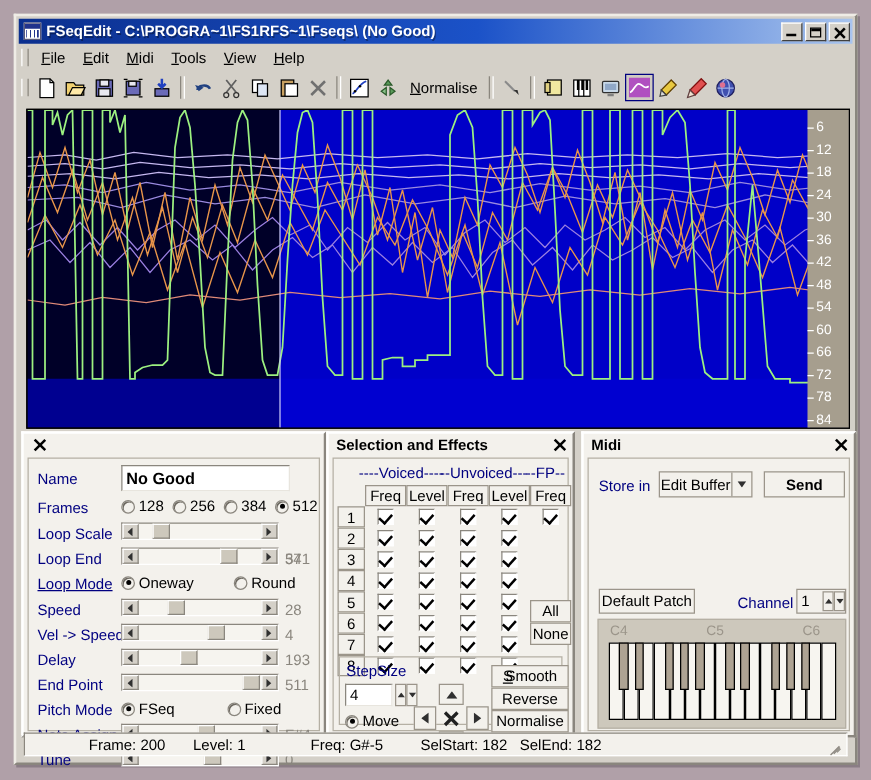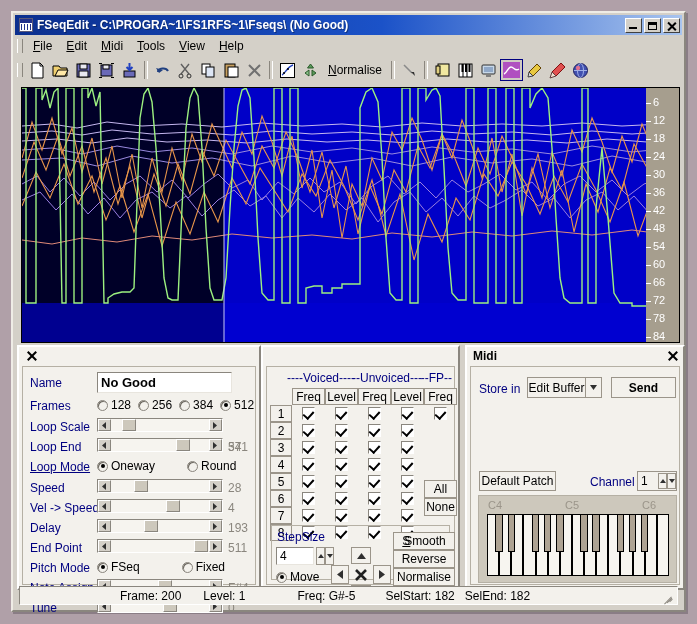--- a/index.html
+++ b/index.html
@@ -597,20 +597,27 @@
               <path d="M0 0 L4 3.5 L0 7z" fill="#303030"></path>
             </svg>
           </span>
         <span class="sthumb" style="left:65px;"></span>
       </div>
       <div class="sval" style="position:absolute;left:205px;top:234px;">0</div>
     </div>
   </div>
 
   <div class="panel" style="left:248px;top:332px;width:199px;height:245px;">
+    <div class="ptitle">
+      <span class="t">Selection and Effects</span>
+      <span class="pclose">
+          <i class="a"></i>
+          <i class="b"></i>
+        </span>
+    </div>
     <div class="pbody">
 
       <div style="position:absolute;left:20px;top:4px;display:flex;">
         <span class="lbl" style="width:65px;text-align:center;">----Voiced----</span>
         <span class="lbl" style="width:62px;text-align:center;">--Unvoiced---</span>
         <span class="lbl" style="width:38px;text-align:right;">--FP--</span>
       </div>
 
       <div style="position:absolute;left:25px;top:21px;display:flex;">
         <span class="gcell" style="width:33px;height:17px;">Freq</span>
@@ -905,21 +912,21 @@
             <svg width="5" height="7" viewBox="0 0 5 7">
               <path d="M0 0 L4 3.5 L0 7z" fill="#303030"></path>
             </svg>
           </span>
         <span class="sthumb" style="left:88px;height:14px;"></span>
       </div>
     </div>
   </div>
 
   <div id="status">
-    <span class="sfield" style="margin-left:100px;">Frame: 200</span>
+    <span class="sfield" style="margin-left:51px;">Frame: 200</span>
     <span class="sfield" style="margin-left:22px;">Level: 1</span>
     <span class="sfield" style="margin-left:52px;">Freq: G#-5</span>
     <span class="sfield" style="margin-left:30px;">SelStart: 182</span>
     <span class="sfield" style="margin-left:10px;">SelEnd: 182</span>
     <span id="grip">
       <span class="gl" style="left:2px;top:11px;width:10px;"></span>
       <span class="gl" style="left:5px;top:11px;width:7px;"></span>
       <span class="gl" style="left:8px;top:11px;width:4px;"></span>
     </span>
   </div>

